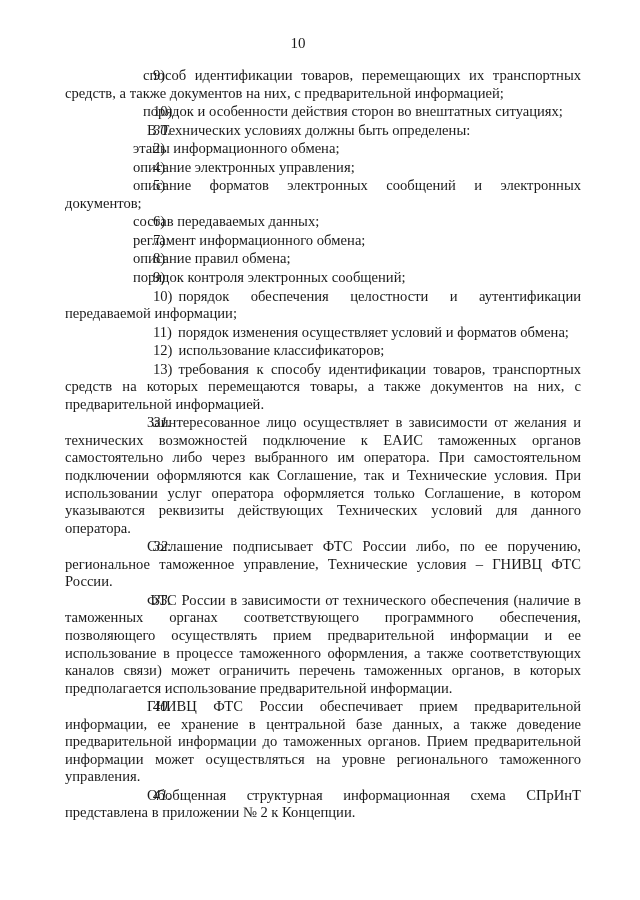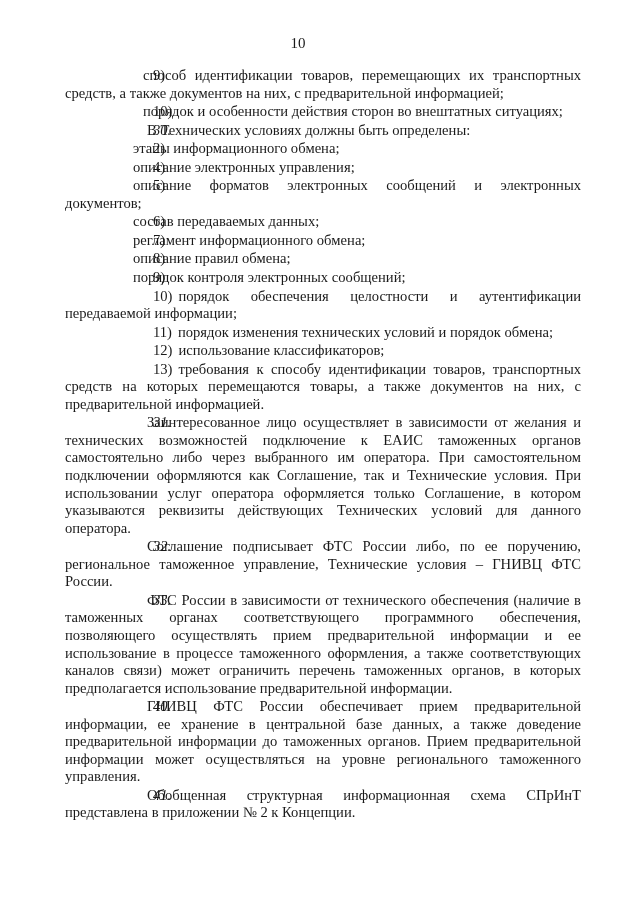--- a/index.html
+++ b/index.html
@@ -59,21 +59,21 @@
     <p class="para last-left"><span class="num w9">10)</span><span>порядок и особенности действия сторон во внештатных ситуациях;</span></p>
     <p class="para last-left"><span class="num w-p">30.</span><span>В Технических условиях должны быть определены:</span></p>
     <p class="para last-left"><span class="num w-item">2)</span><span>этапы информационного обмена;</span></p>
     <p class="para last-left"><span class="num w-item">4)</span><span>описание электронных управления;</span></p>
     <p class="para last-left"><span class="num w-item">5)</span><span>описание форматов электронных сообщений и электронных документов;</span></p>
     <p class="para last-left"><span class="num w-item">6)</span><span>состав передаваемых данных;</span></p>
     <p class="para last-left"><span class="num w-item">7)</span><span>регламент информационного обмена;</span></p>
     <p class="para last-left"><span class="num w-item">8)</span><span>описание правил обмена;</span></p>
     <p class="para last-left"><span class="num w-item">9)</span><span>порядок контроля электронных сообщений;</span></p>
     <p class="para last-left"><span class="num tight">10)</span><span>порядок обеспечения целостности и аутентификации передаваемой информации;</span></p>
-    <p class="para last-left"><span class="num tight">11)</span><span>порядок изменения технических условий и порядок обмена;</span></p>
+    <p class="para last-left"><span class="num tight">11)</span><span>порядок изменения осуществляет условий и форматов обмена;</span></p>
     <p class="para last-left"><span class="num tight">12)</span><span>использование классификаторов;</span></p>
     <p class="para last-left"><span class="num tight">13)</span><span>требования  к способу идентификации товаров, транспортных средств на которых перемещаются товары, а также документов на них, с предварительной информацией.</span></p>
     <p class="para last-left"><span class="num w-p">31.</span><span>Заинтересованное лицо осуществляет в зависимости от желания и технических возможностей подключение к ЕАИС таможенных органов самостоятельно либо через выбранного им оператора. При самостоятельном подключении оформляются как Соглашение, так и Технические условия. При использовании услуг оператора оформляется только Соглашение, в котором указываются реквизиты действующих Технических условий для данного оператора.</span></p>
     <p class="para last-left"><span class="num w-p">32.</span><span>Соглашение подписывает ФТС России либо, по ее поручению, региональное таможенное управление, Технические условия – ГНИВЦ ФТС России.</span></p>
     <p class="para last-left"><span class="num w-p">33.</span><span>ФТС России в зависимости от технического обеспечения (наличие в таможенных органах соответствующего программного обеспечения, позволяющего осуществлять прием предварительной информации и ее использование в процессе таможенного оформления, а также соответствующих каналов связи) может ограничить перечень таможенных органов, в которых предполагается использование предварительной информации.</span></p>
     <p class="para last-left"><span class="num w-p">40.</span><span>ГНИВЦ ФТС России обеспечивает прием предварительной информации, ее хранение в центральной базе данных, а также доведение предварительной информации до таможенных органов. Прием предварительной информации может осуществляться на уровне регионального таможенного управления.</span></p>
     <p class="para last-left"><span class="num w-p">41.</span><span>Обобщенная структурная информационная схема СПрИнТ представлена в приложении № 2 к Концепции.</span></p>
   </div>
 </div>
 

